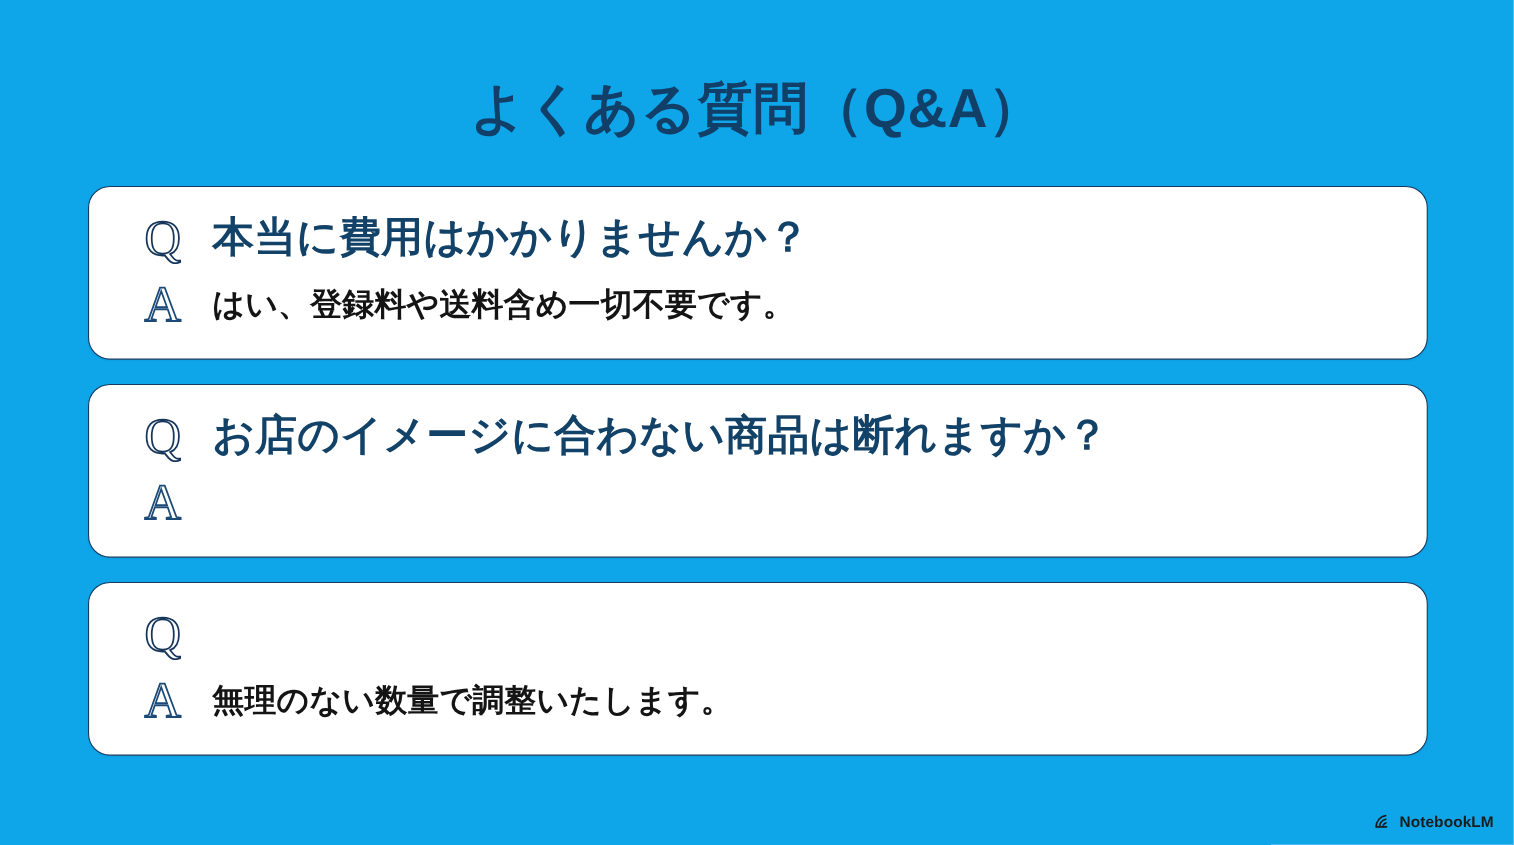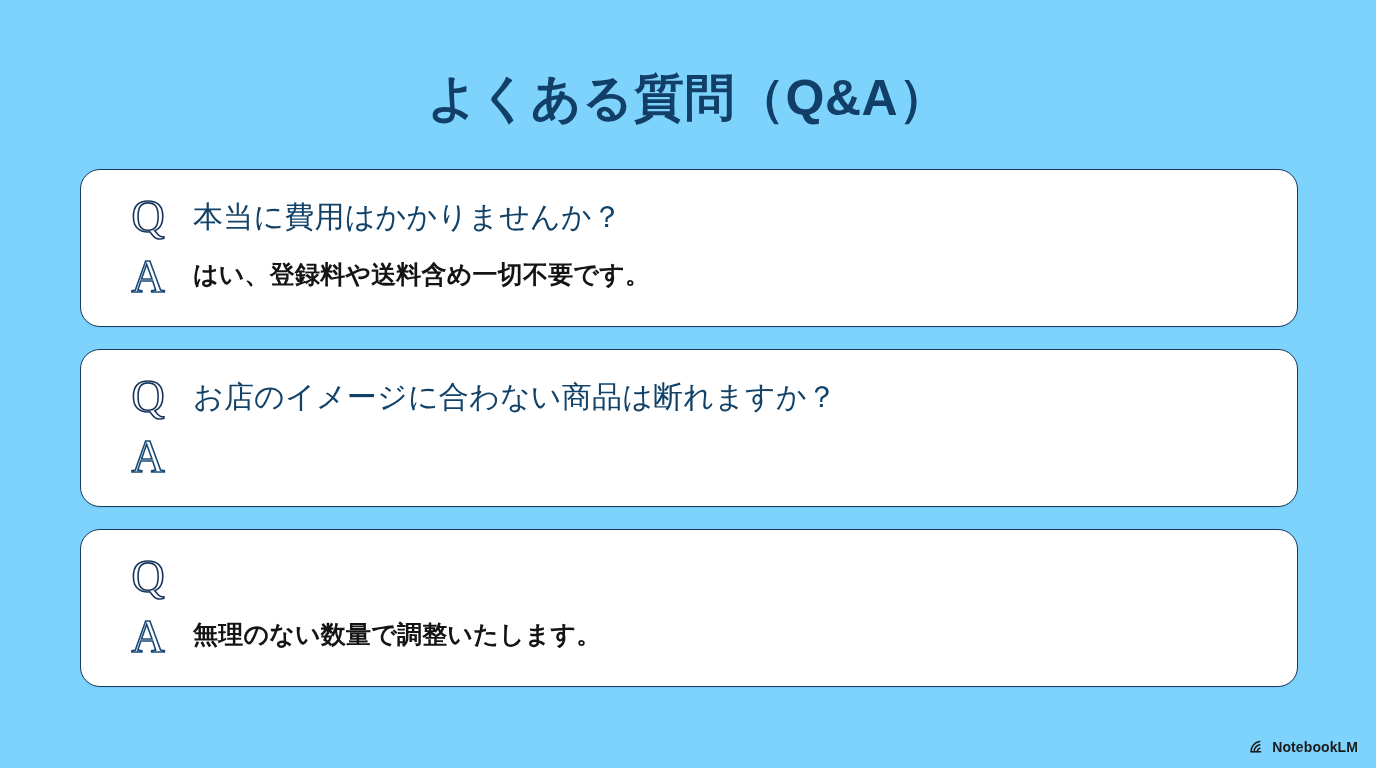--- a/index.html
+++ b/index.html
@@ -14,21 +14,21 @@
   body {
     background: #daeafb;
     font-family: "Liberation Sans", "DejaVu Sans", sans-serif;
     position: relative;
   }
 
   .slide {
     position: relative;
     width: 1376px;
     height: 768px;
-    background: #7dd3fc;
+    background: #0ea5e9;
   }
 
   
   .slide-title {
     position: absolute;
     top: 68px;
     left: 0;
     width: 1376px;
     text-align: center;
     font-size: 50px;
@@ -86,36 +86,35 @@
 
   .qa-mark.mark-q {
     -webkit-text-stroke-color: #16355a;
   }
   .qa-mark.mark-a {
     -webkit-text-stroke-color: #1b4a76;
   }
 
   
   .qa-question {
-    font-size: 30px;
-    font-weight: 400;
+    font-size: 38px;
+    font-weight: 700;
     color: #134268;
     line-height: 1.25;
     letter-spacing: 0.2px;
     white-space: nowrap;
   }
 
   .qa-answer {
-    font-size: 25px;
+    font-size: 29px;
     font-weight: 700;
     color: #141414;
     line-height: 1.25;
     letter-spacing: 0.2px;
     white-space: nowrap;
-    font-family: Liberation Mono, monospace;
   }
 
   
   .brand {
     position: absolute;
     right: 18px;
     bottom: 14px;
     display: flex;
     align-items: center;
     gap: 6px;

